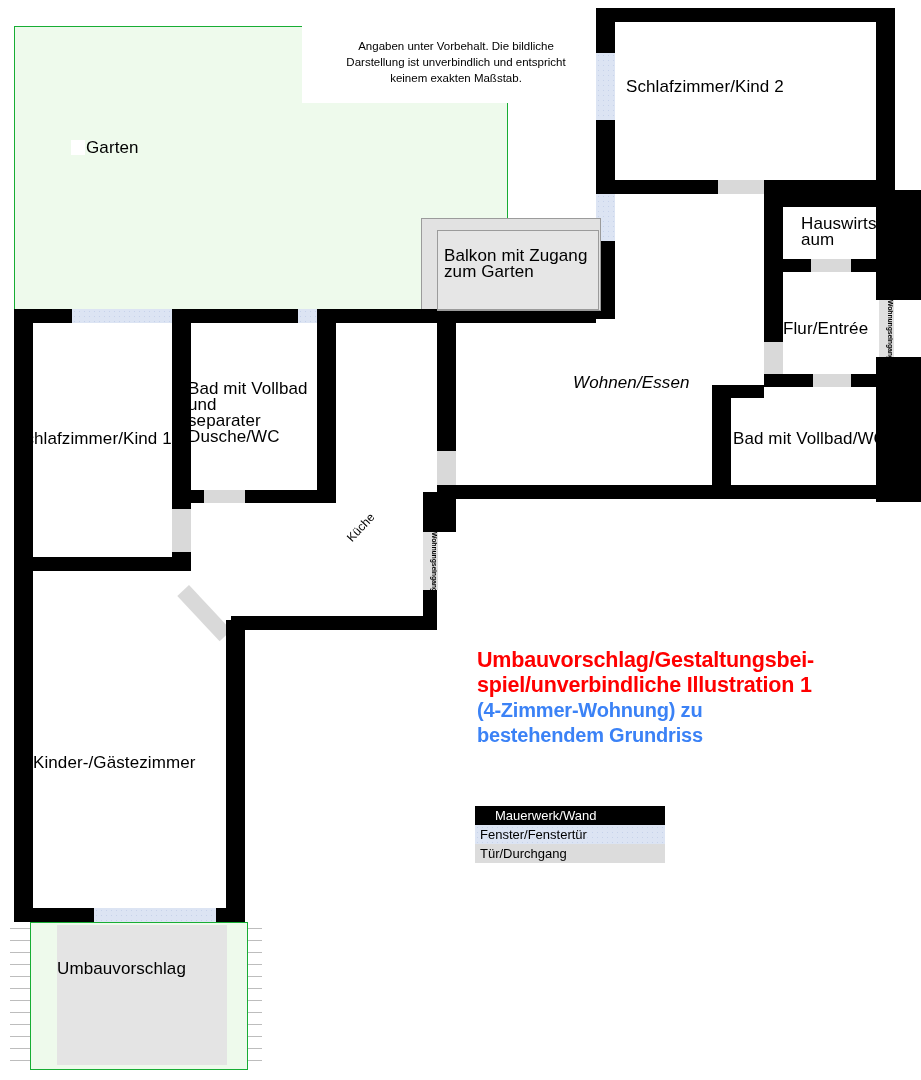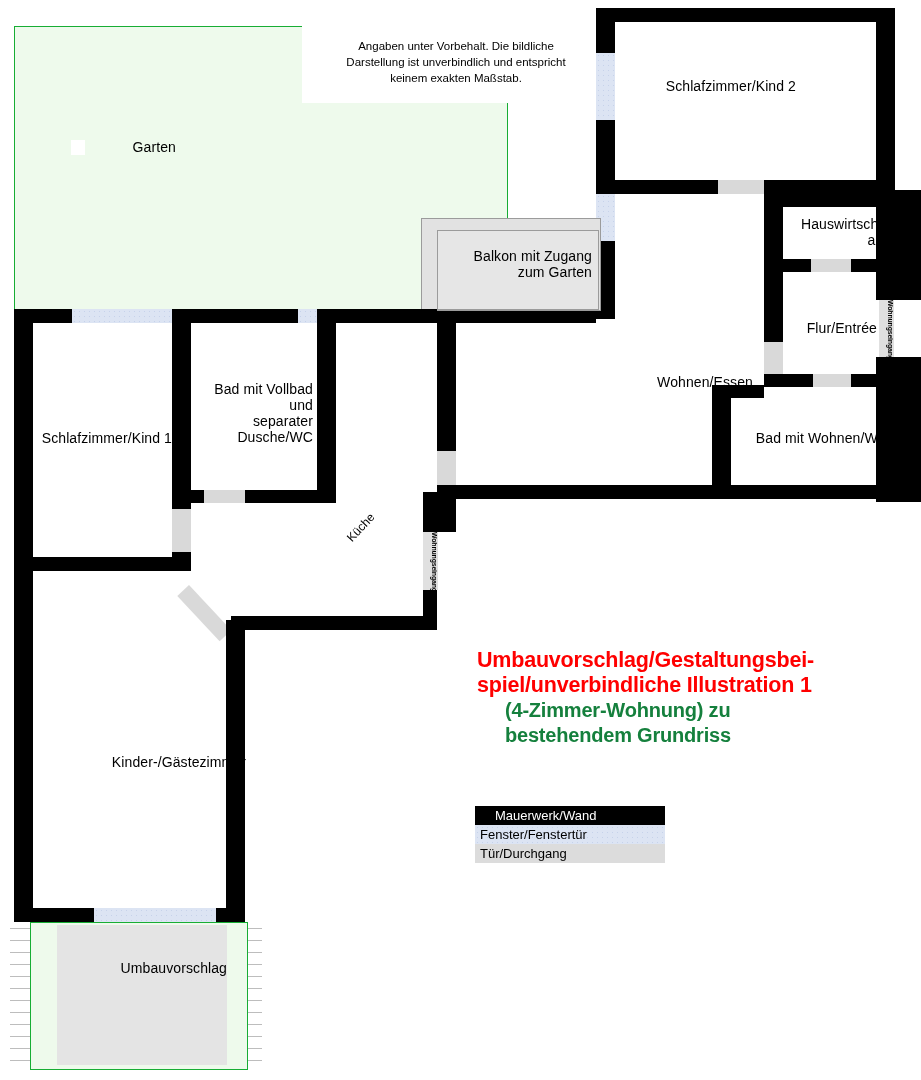--- a/index.html
+++ b/index.html
@@ -17,23 +17,23 @@
   }
   
   .abs{position:absolute;}
   .wall{position:absolute;background:#000000;}
   .win{position:absolute;background:#dce4f3;
         background-image:radial-gradient(#c6d2ea 0.8px, transparent 0.9px);
         background-size:5px 5px;}
   .door{position:absolute;background:#d9d9d9;}
   .room-label{
     position:absolute;
-    font-size:14px;
+    font-size:17px;
     color:#000000;
-    text-align:right;
+    text-align:left;
     line-height:15px;
     letter-spacing:.1px;
     white-space:pre-line;
   }
   .vert-label{
     position:absolute;
     font-size:7px;
     line-height:8px;
     color:#000;
     font-weight:bold;
@@ -92,24 +92,23 @@
   .title-red{
     font-size:21.5px;
     font-weight:bold;
     color:#ff0000;
     line-height:25px;
     letter-spacing:-0.2px;
   }
   .title-black{
     font-size:20px;
     font-weight:bold;
-    color:#15803d;
+    color:#3b82f6;
     line-height:25px;
     letter-spacing:-0.2px;
-    margin-left:28px;
   }
   .legend{position:absolute;width:190px;}
   .legend-row{
     height:19px;
     line-height:19px;
     font-size:13px;
     padding-left:5px;
     box-sizing:border-box;
   }
   .lg-wall{background:#000;color:#fff;font-weight:normal;padding-left:20px;}
@@ -175,24 +174,24 @@
   <div class="room-label" style="left:783px;top:321px;width:94px;">Flur/Entrée</div>
 
   <div class="wall" style="left:764px;top:374px;width:49px;height:13px;"></div>
   <div class="door" style="left:813px;top:374px;width:38px;height:13px;"></div>
   <div class="wall" style="left:851px;top:374px;width:45px;height:13px;"></div>
 
   <div class="door" style="left:764px;top:342px;width:19px;height:32px;"></div>
 
   <div class="wall" style="left:712px;top:385px;width:19px;height:100px;"></div>
   <div class="wall" style="left:712px;top:385px;width:52px;height:13px;"></div>
-  <div class="room-label" style="left:733px;top:431px;width:155px;">Bad mit Wohnen/WC</div>
+  <div class="room-label" style="left:733px;top:431px;width:155px;">Bad mit Vollbad/WC</div>
   <div class="wall" style="left:712px;top:485px;width:209px;height:14px;"></div>
 
-  <div class="room-label" style="left:573px;top:375px;width:180px;">Wohnen/Essen</div>
+  <div class="room-label" style="left:573px;top:375px;width:180px;font-style:italic;">Wohnen/Essen</div>
 
   <div class="wall" style="left:437px;top:485px;width:281px;height:14px;"></div>
 
   <div class="wall" style="left:437px;top:309px;width:19px;height:142px;"></div>
   <div class="door" style="left:437px;top:451px;width:19px;height:34px;"></div>
 
   <div class="wall" style="left:437px;top:309px;width:159px;height:14px;"></div>
 
   <div class="balcony" style="left:421px;top:218px;width:178px;height:91px;"></div>
   <div class="balcony-inner" style="left:437px;top:230px;width:160px;height:78px;"></div>

